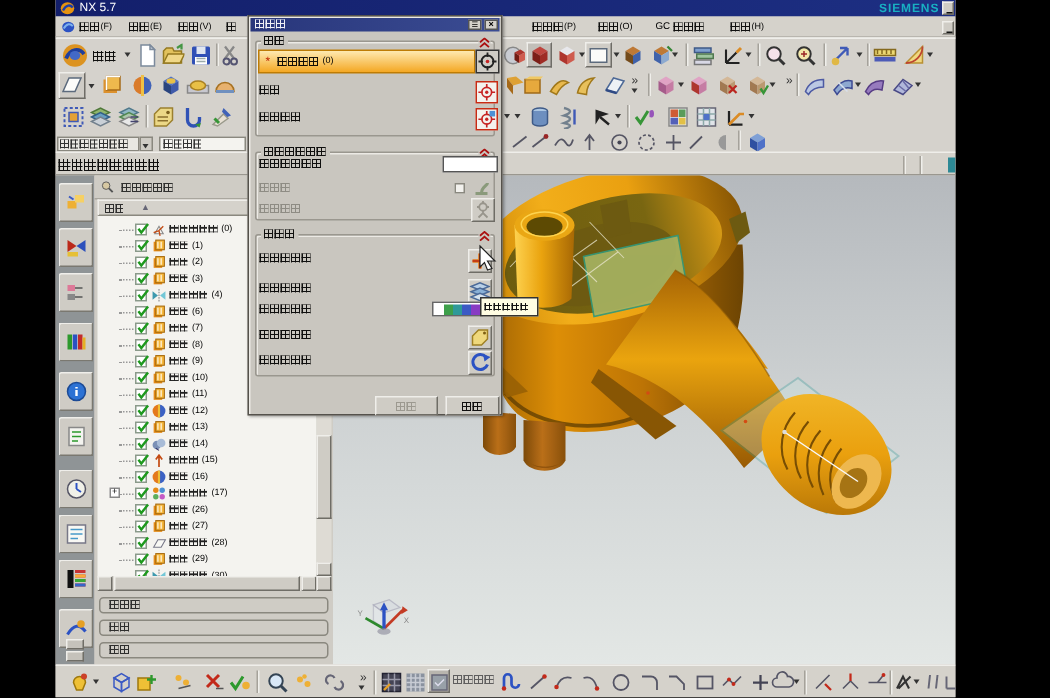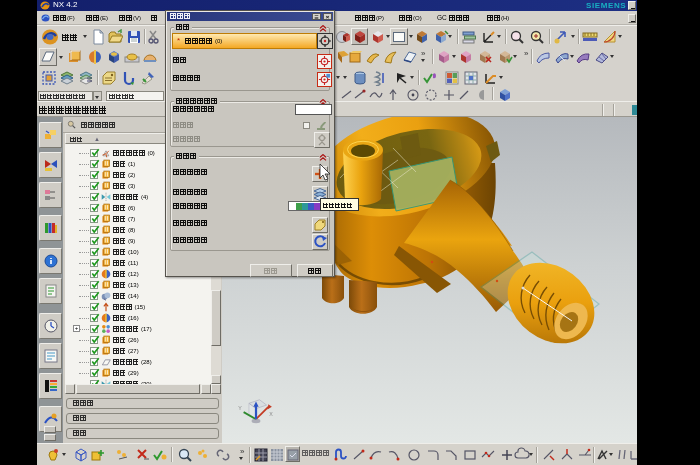--- a/index.html
+++ b/index.html
@@ -45,21 +45,21 @@
 .btn3{position:absolute;background:#cfccc5;border:1px solid;border-color:#efeeea #6f6d66 #6f6d66 #efeeea}
 </style></head><body>
 <div id="s">
 <div id="win">
 
   <div id="tbar">
     <svg class="abs" style="left:3px;top:1px" width="10" height="9">
           <ellipse cx="5" cy="4.5" rx="4.5" ry="4" fill="#e8920a"></ellipse>
           <path d="M2 6 C4 2,7 2,8.5 4" stroke="#1a3fae" stroke-width="1.6" fill="none"></path>
         </svg>
-    <span class="abs" style="left:16px;top:1px;font-size:8px;color:#fff">NX 4.2</span>
+    <span class="abs" style="left:16px;top:1px;font-size:8px;color:#fff">NX 5.7</span>
     <span class="abs" style="left:549px;top:1.5px;font-size:8px;font-weight:bold;color:#13b0c4;letter-spacing:.6px">SIEMENS</span>
     <span class="btn3" style="left:591px;top:1px;width:8px;height:9px">
           <i class="abs" style="left:1.5px;top:5.5px;width:4px;height:1.5px;background:#111"></i>
         </span>
 
   </div>
 
   <div id="mbar">
         <svg class="abs" style="left:4px;top:3px" width="9" height="8">
           <ellipse cx="4.5" cy="4" rx="4" ry="3.5" fill="#2a52c8"></ellipse>

